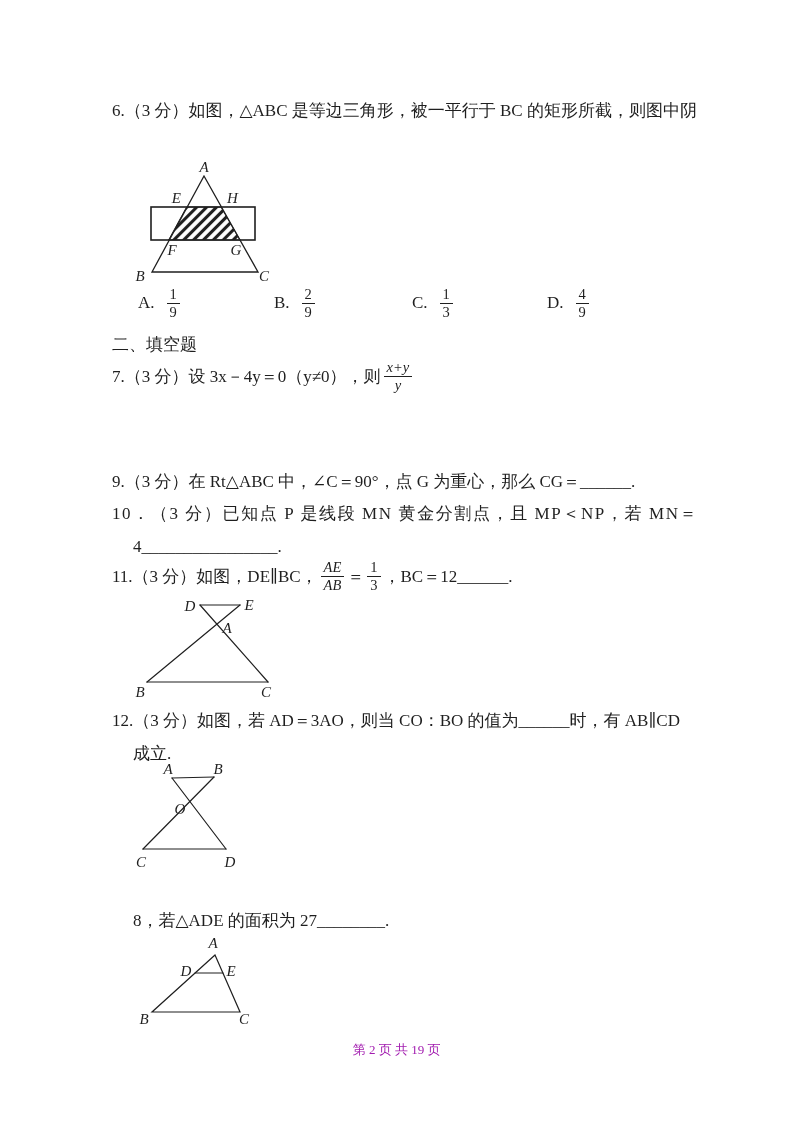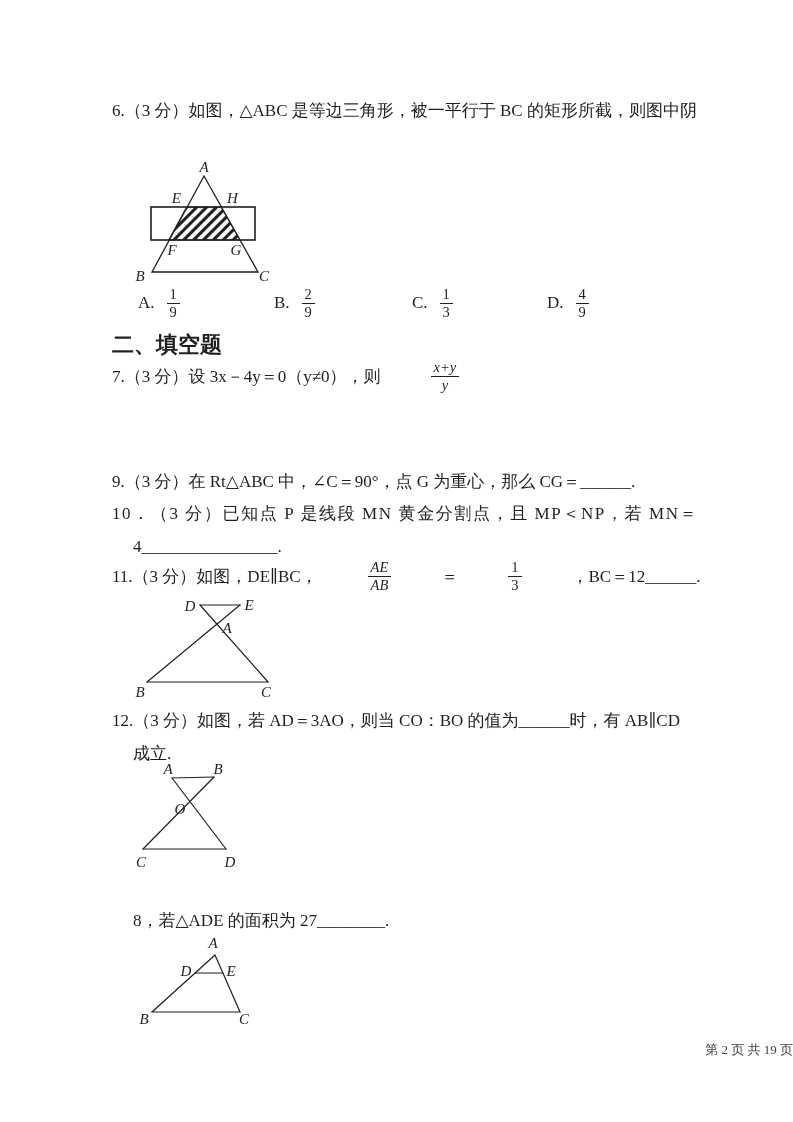--- a/index.html
+++ b/index.html
@@ -12,28 +12,27 @@
     color:#1f1f1f;
     overflow:hidden;
   }
   .tline{
     position:absolute;
     font-size:17px;
     line-height:24px;
     white-space:nowrap;
   }
   .spread{letter-spacing:1.6px;}
-  .sec-title{font-weight:bold;font-size:22px;}
+  .sec-title{font-weight:normal;font-size:17px;}
   .mrow{
     position:absolute;
     display:flex;
     align-items:center;
     white-space:nowrap;
     font-size:17px;
-    gap:47px;
   }
   .frac{
     display:inline-flex;
     flex-direction:column;
     align-items:center;
     font-size:14.5px;
     line-height:1.15;
     margin:0 3px;
     vertical-align:middle;
   }
@@ -52,23 +51,23 @@
   .fig text{
     font-family:"Liberation Serif","DejaVu Serif",serif;
     font-style:italic;
     font-size:15px;
     fill:#1f1f1f;
   }
   .footer{
     position:absolute;
     left:0;right:0;
     top:1041px;
-    text-align:right;
+    text-align:center;
     font-size:13px;
-    color:#404040;
+    color:#a21caf;
   }
 </style>
 </head>
 <body>
 
 <div class="page">
 
   <div class="tline" style="left:112px;top:99px">6.（3 分）如图，△ABC 是等边三角形，被一平行于 BC 的矩形所截，则图中阴</div>
 
   <svg class="fig" style="left:128px;top:162px" width="150" height="124" viewBox="0 0 150 124">

